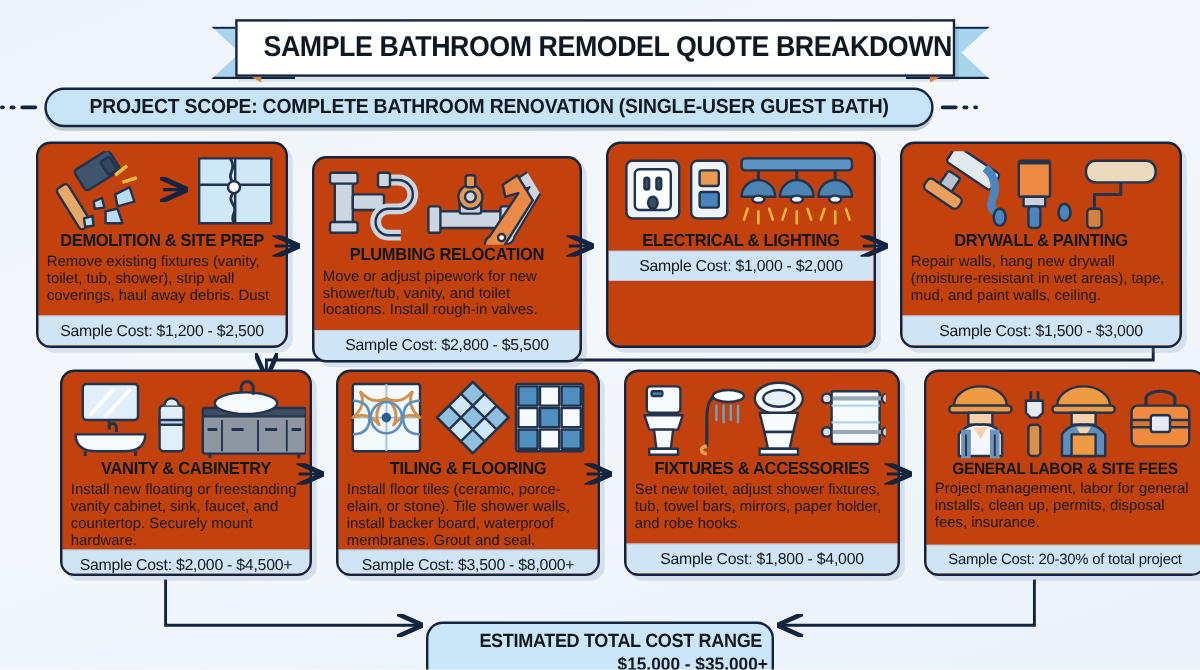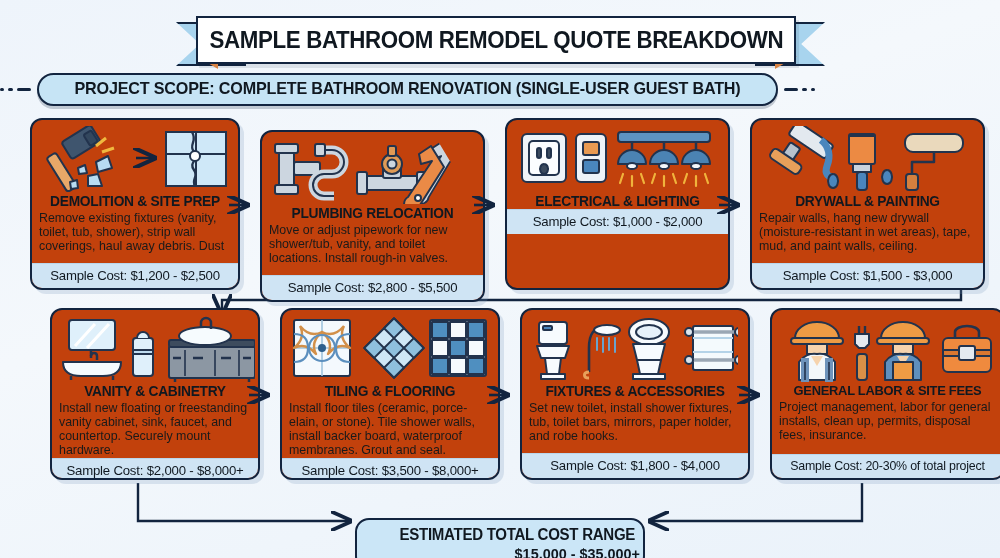--- a/index.html
+++ b/index.html
@@ -28,21 +28,21 @@
   }
   .ribbon-fold {
     position: absolute; top: 48px; width: 22px; height: 13px;
     background: #ef8e43;
   }
   .ribbon-fold.left { left: 196px; clip-path: polygon(0 0, 100% 0, 100% 100%); }
   .ribbon-fold.right { left: 775px; clip-path: polygon(0 0, 100% 0, 0 100%); }
   #title-plate {
     position: absolute; left: 196px; top: 8px; width: 600px; height: 48px;
     background: #ffffff; border: 2.5px solid #12243f;
-    display: flex; align-items: center; justify-content: center;
+    display: flex; align-items: center; justify-content: flex-start;
     box-shadow: 3px 4px 0 rgba(20,40,70,.10);
   }
   #title-text {
     font-size: 24px; font-weight: bold; color: #101820;
     letter-spacing: -0.4px; transform: scaleX(0.93); white-space: nowrap;
   }
 
   
   #scope-row {
     position: absolute; left: 0; top: 72px; width: 803px; height: 34px;
@@ -320,21 +320,21 @@
             <path d="M130 34 v26 M160 34 v26 M184 34 v26" stroke="#22334d" stroke-width="1.6"></path>
             <path d="M118 42 h8 M138 42 h10 M166 42 h10 M188 42 h8" stroke="#22334d" stroke-width="2.5"></path>
             <ellipse cx="150" cy="20" rx="26" ry="9" fill="#f6fbfe"></ellipse>
             <path d="M146 11 v-4 a5 5 0 0 1 10 0 v6" fill="none" stroke="#22334d" stroke-width="2.5"></path>
             <path d="M120 62 v4 M194 62 v4" stroke="#22334d" stroke-width="2.5"></path>
           </g>
         </svg>
       </div>
       <div class="card-title">VANITY &amp; CABINETRY</div>
       <div class="card-desc">Install new floating or freestanding vanity cabinet, sink, faucet, and countertop. Securely mount hardware.</div>
-      <div class="card-cost">Sample Cost: $2,000 - $8,000+</div>
+      <div class="card-cost">Sample Cost: $2,000 - $4,500+</div>
     </div>
     <svg class="h-arrow" viewBox="0 0 26 18">
       <path d="M2 9 h18" stroke="#12243f" stroke-width="2.6" fill="none" marker-end="url(#ah)"></path>
     </svg>
   </div>
 
   <div class="cell" style="width:240px;padding:0 10px;">
     <div class="card">
       <div class="card-art">
         <svg width="200" height="66" viewBox="0 0 200 66">
@@ -409,21 +409,21 @@
             <path d="M160 22 h40 M160 36 h40" stroke="#b4d3e8" stroke-width="2"></path>
             <path d="M154 16 h54 M154 44 h54" stroke="#9aa7b4" stroke-width="3.5" stroke-linecap="round"></path>
             <circle cx="156" cy="16" r="4" fill="#dbe4ec"></circle>
             <circle cx="206" cy="16" r="4" fill="#dbe4ec"></circle>
             <circle cx="156" cy="44" r="4" fill="#dbe4ec"></circle>
             <circle cx="206" cy="44" r="4" fill="#dbe4ec"></circle>
           </g>
         </svg>
       </div>
       <div class="card-title">FIXTURES &amp; ACCESSORIES</div>
-      <div class="card-desc">Set new toilet, install shower fixtures, tub, toilet bars, mirrors, paper holder, and robe hooks.</div>
+      <div class="card-desc">Set new toilet, adjust shower fixtures, tub, towel bars, mirrors, paper holder, and robe hooks.</div>
       <div class="card-cost">Sample Cost: $1,800 - $4,000</div>
     </div>
     <svg class="h-arrow" viewBox="0 0 26 18">
       <path d="M2 9 h18" stroke="#12243f" stroke-width="2.6" fill="none" marker-end="url(#ah)"></path>
     </svg>
   </div>
 
   <div class="cell" style="width:260px;padding:0 15px 0 10px;">
     <div class="card">
       <div class="card-art">

